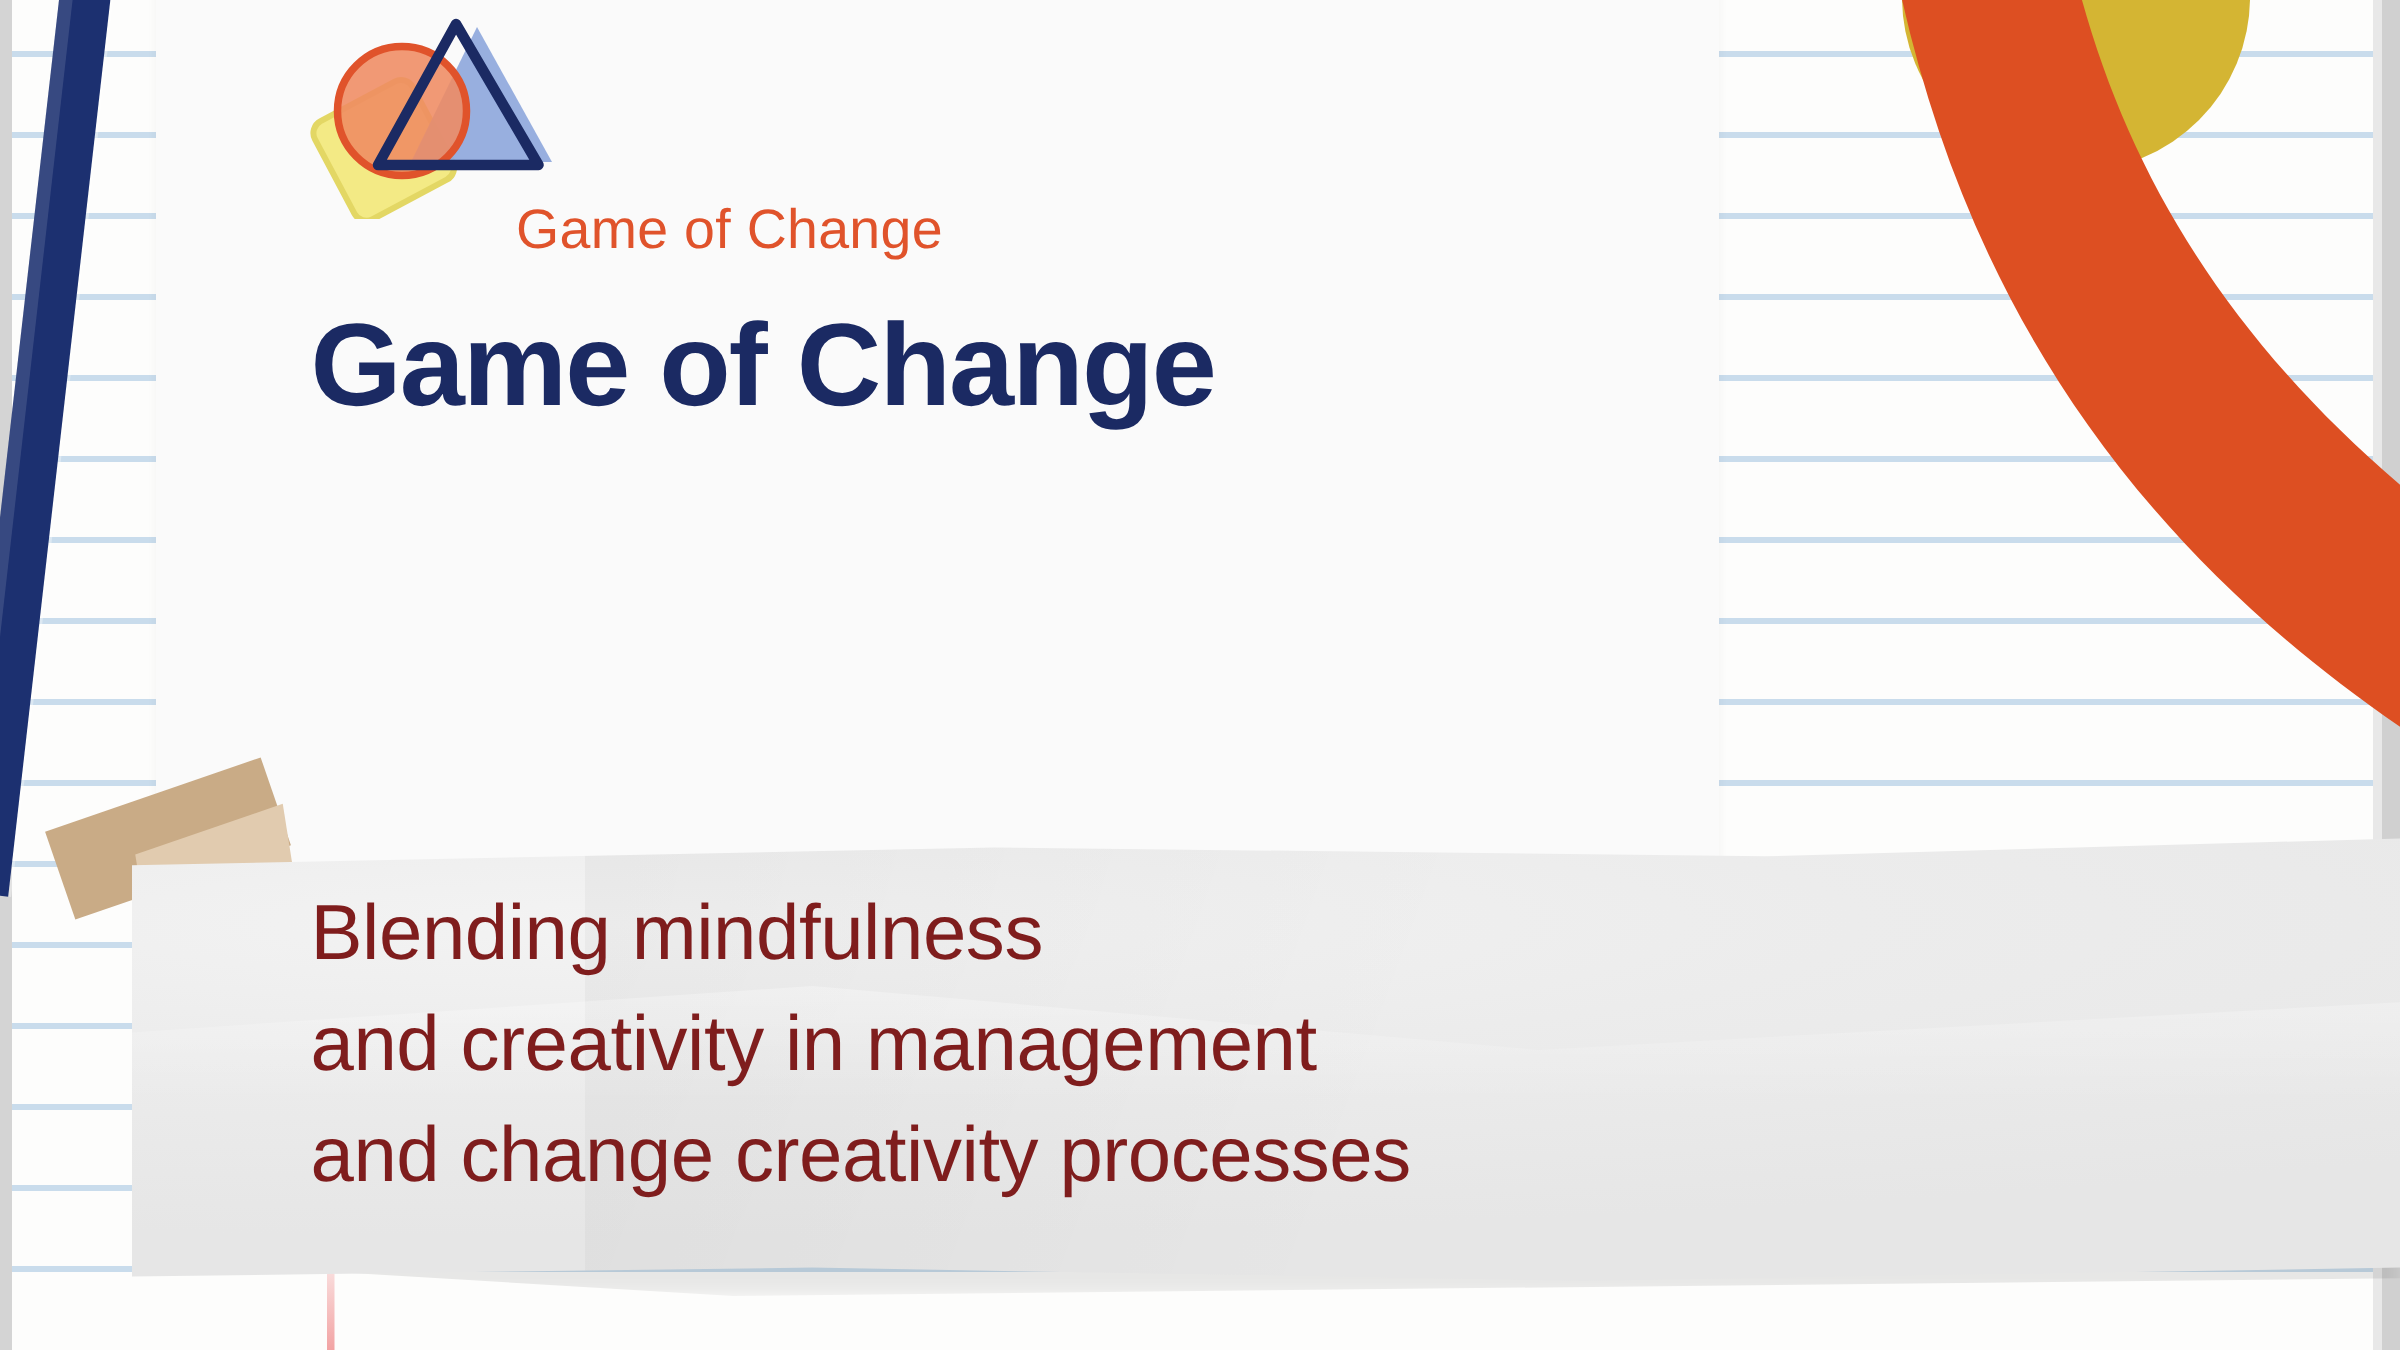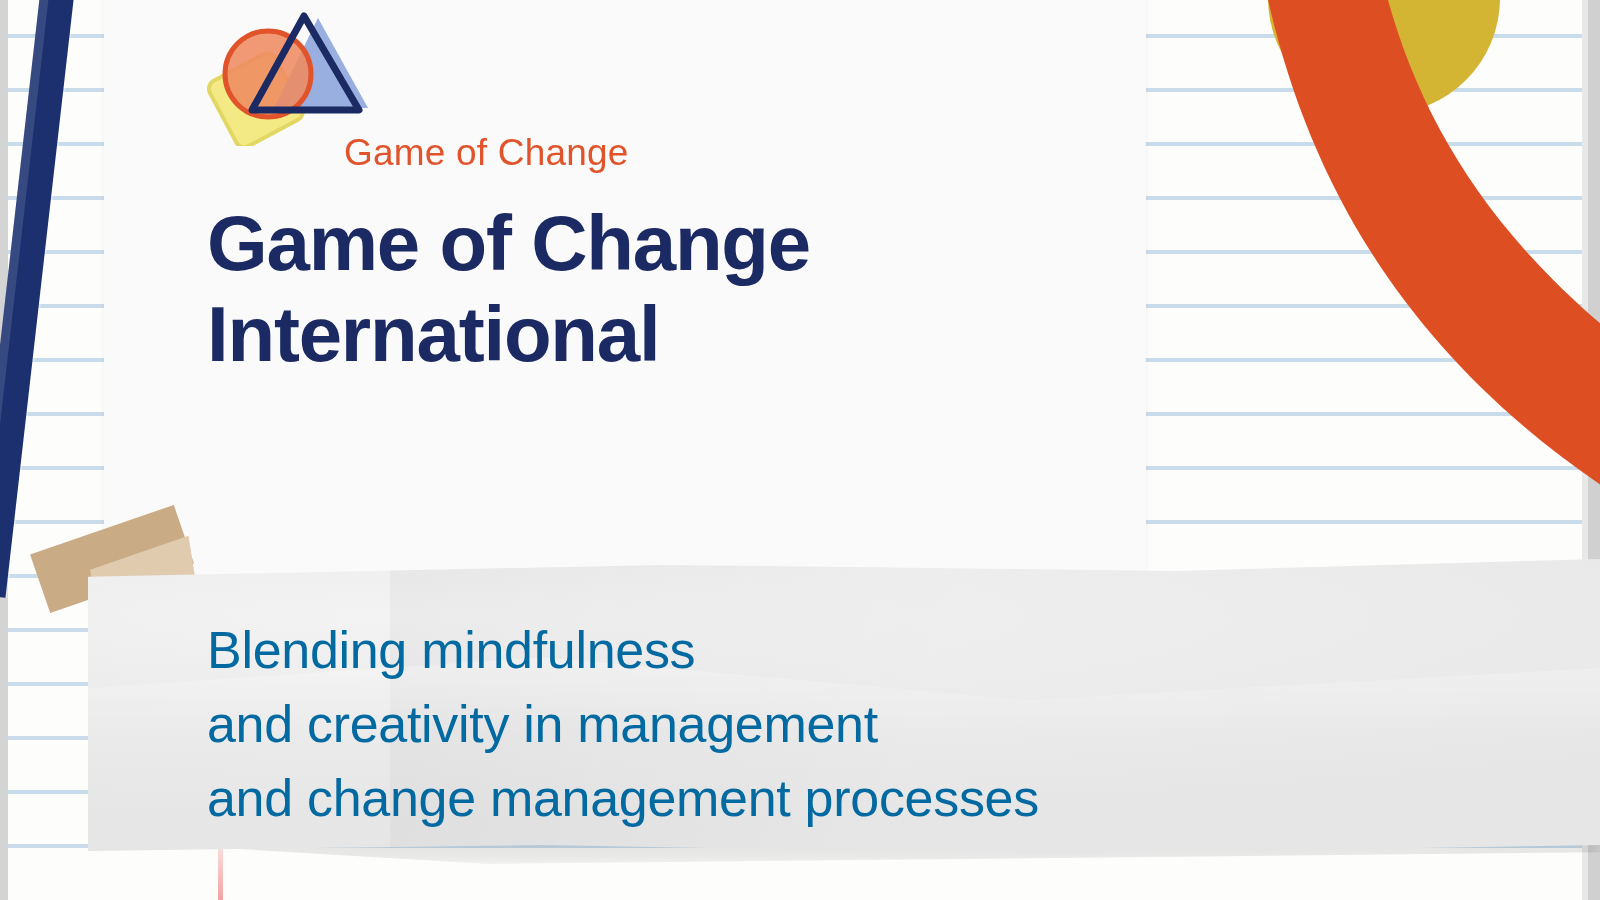--- a/index.html
+++ b/index.html
@@ -162,26 +162,26 @@
     clip-path:polygon(0% 40%, 30% 0%, 62% 55%, 100% 14%, 100% 100%, 0% 100%);
     opacity:.55;
   }
   .gray-strip .crease2{
     position:absolute;left:20%;top:0;width:60%;height:100%;
     background:linear-gradient(110deg, rgba(0,0,0,.035), rgba(0,0,0,0) 60%);
   }
 
   .subhead{
     position:absolute;
-    left:207px; top:614px;
+    left:207px; top:586px;
     width:1320px;
     font-size:52px;
     line-height:1.42;
     font-weight:400;
-    color:#0369a1;
+    color:#7f1d1d;
     letter-spacing:-.3px;
   }
   .subhead span{display:block;white-space:nowrap;}
 </style>
 </head>
 <body>
 
 <div id="stage">
 
   <div class="paper">
@@ -225,30 +225,29 @@
 
   <div class="tape">
     <div class="t-main"></div>
     <div class="t-fold"></div>
   </div>
 
   <div class="eyebrow">Game of Change</div>
 
   <div class="headline">
     <span>Game of Change</span>
-    <span>International</span>
   </div>
 
   <div class="gray-strip">
     <div class="shadow"></div>
     <div class="sheet">
       <div class="crease2"></div>
       <div class="crease1"></div>
     </div>
   </div>
 
   <div class="subhead">
     <span>Blending mindfulness</span>
     <span>and creativity in management</span>
-    <span>and change management processes</span>
+    <span>and change creativity processes</span>
   </div>
 
 </div>
 
 </body></html>

